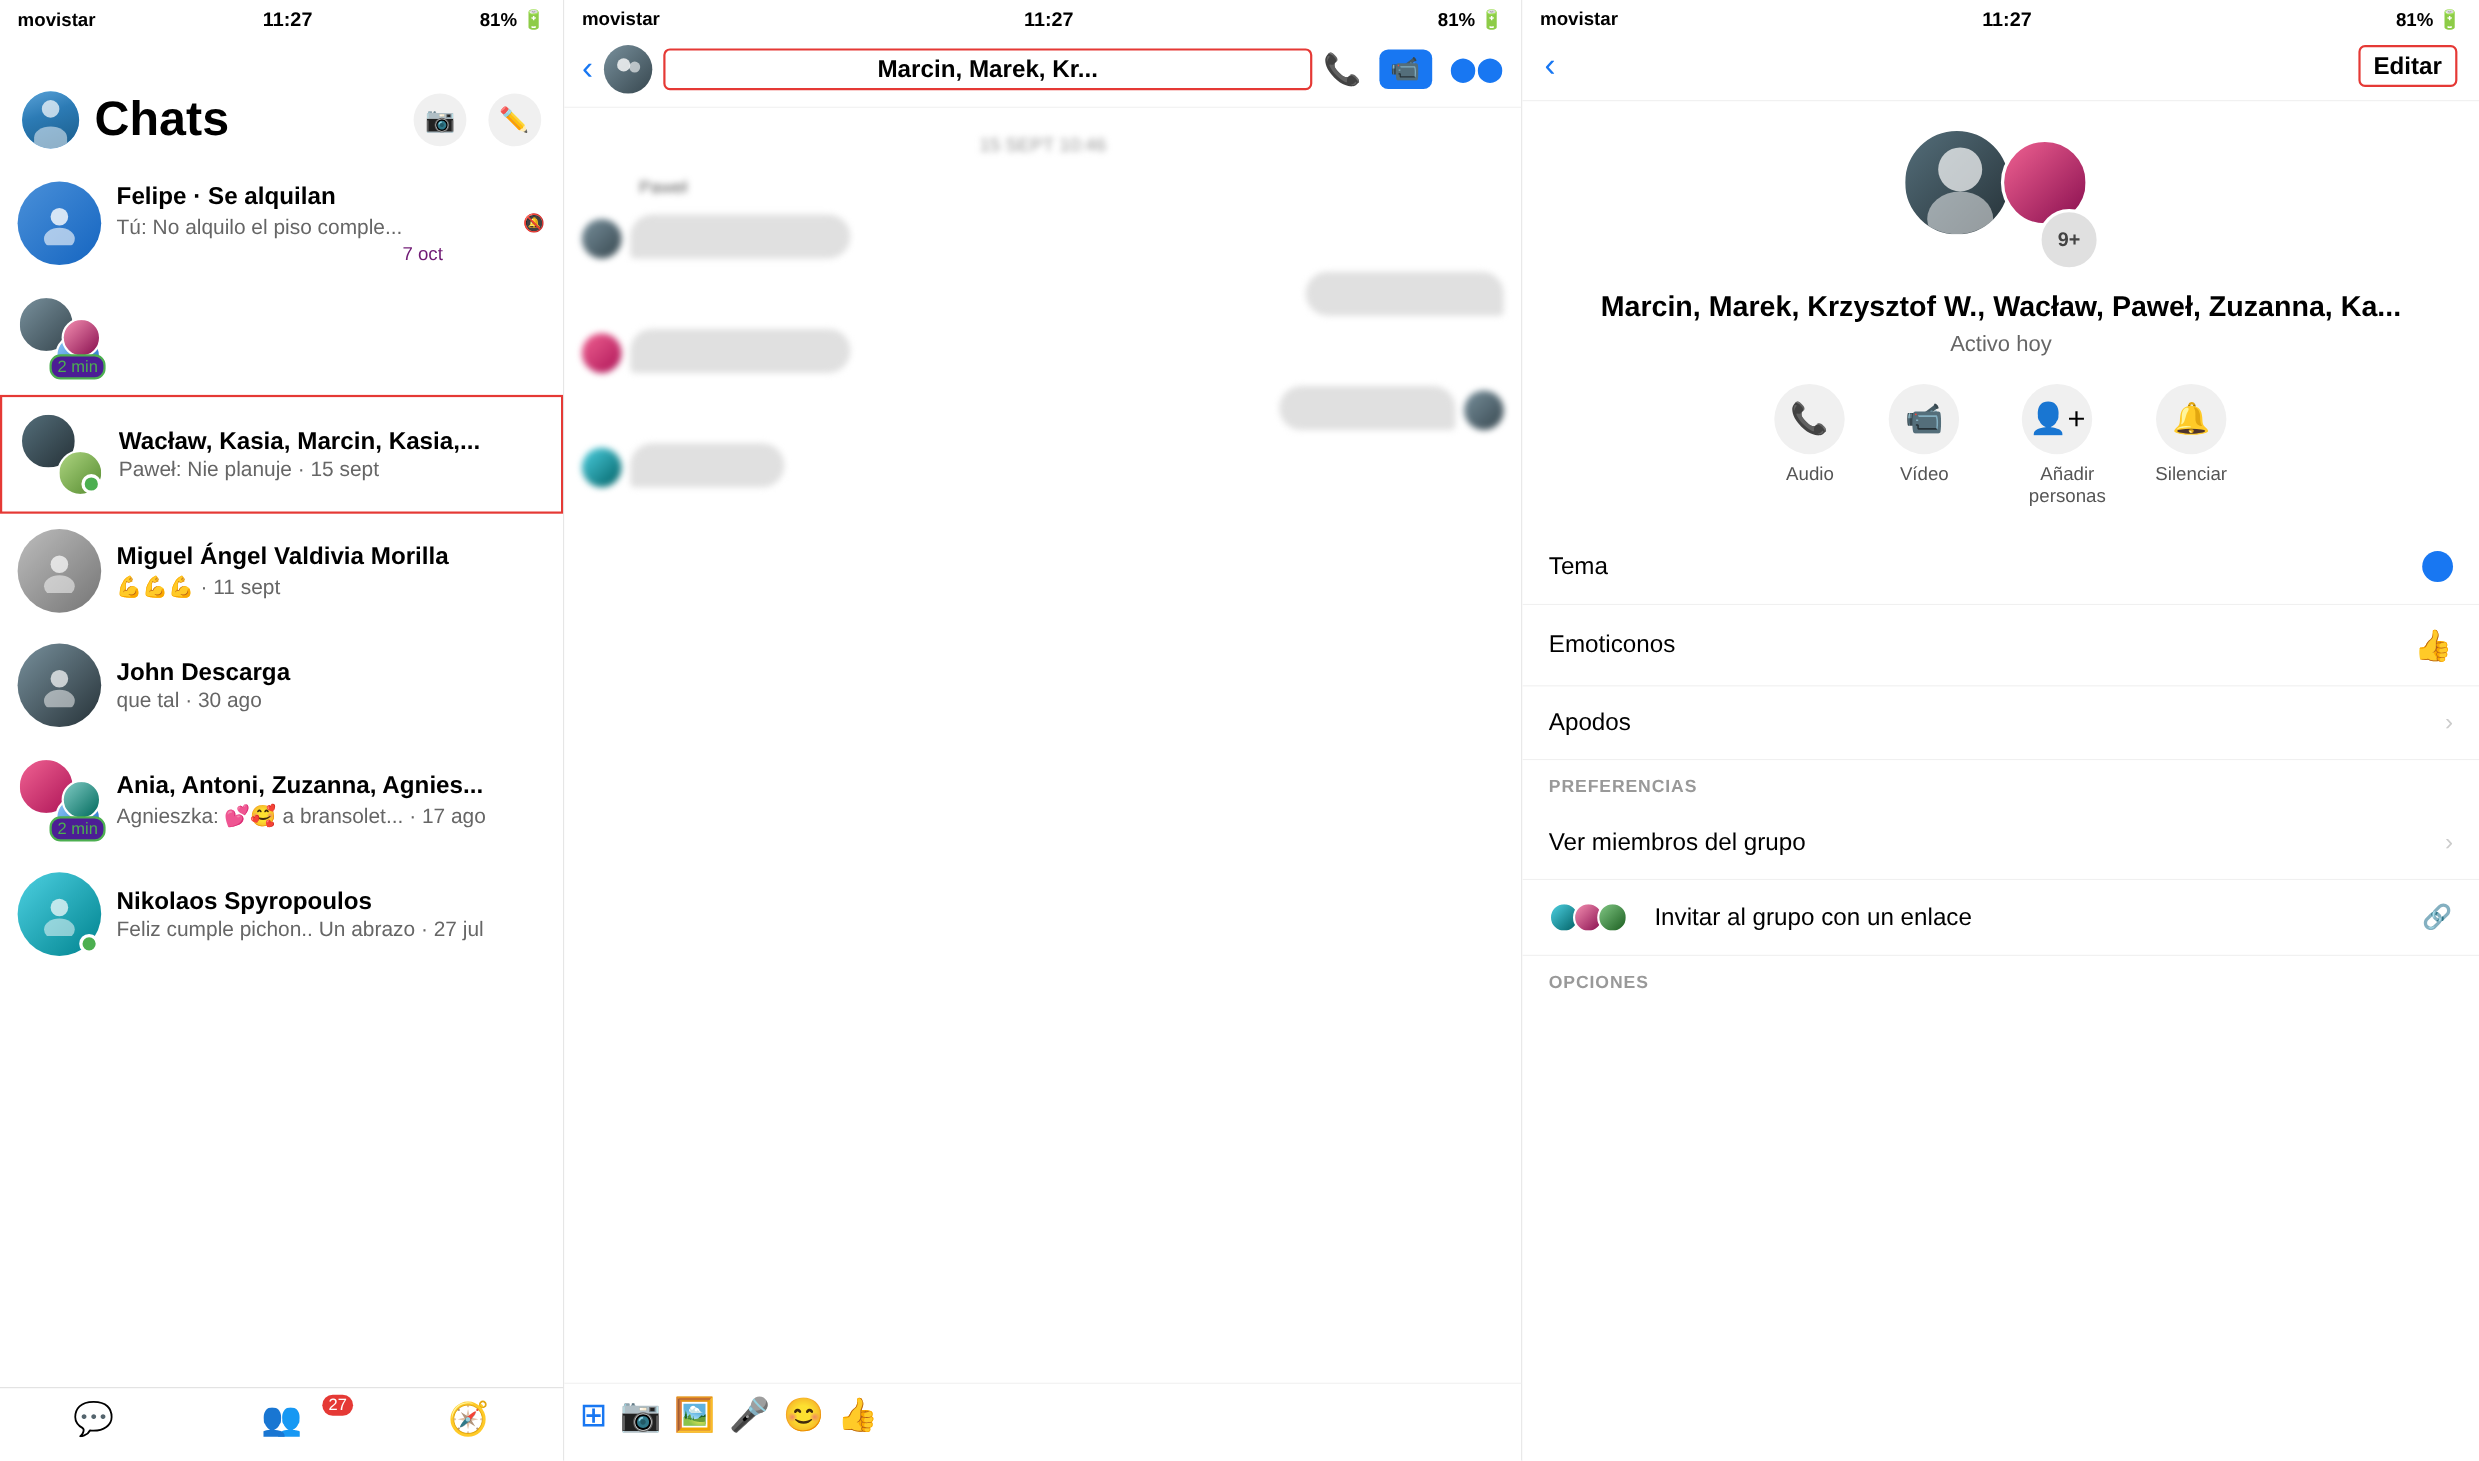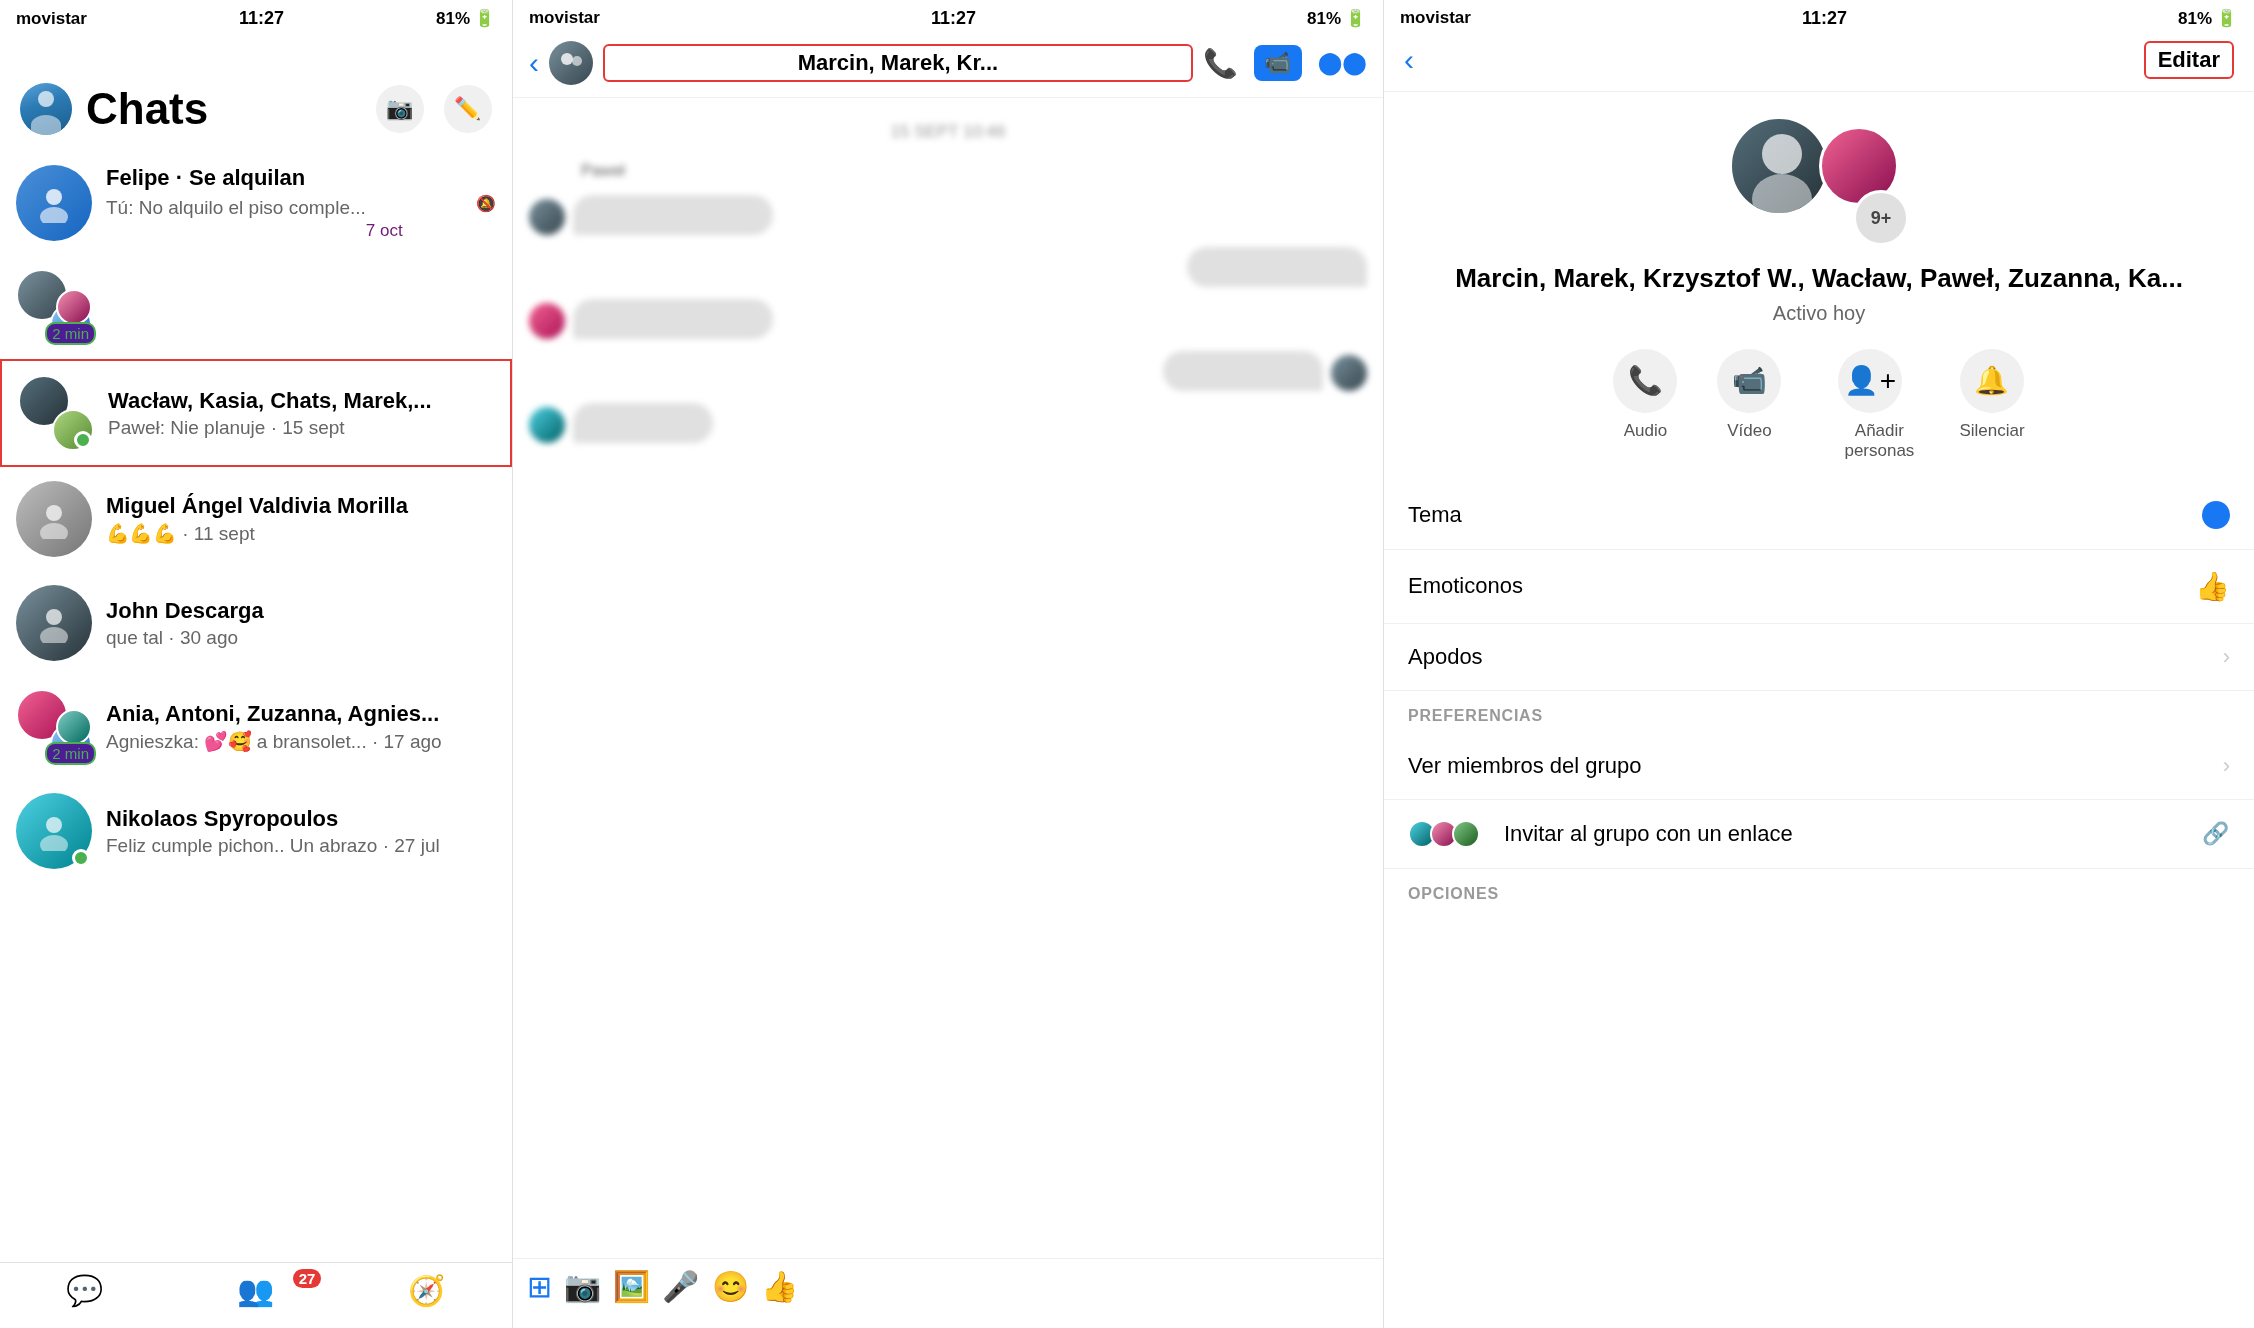--- a/index.html
+++ b/index.html
@@ -264,21 +264,21 @@
     }
 
     .tab-icon.active { color: #1877f2; }
 
     .tab-badge {
       position: absolute;
       top: -4px; right: 20px;
       background: #e53935;
       color: #fff;
       font-size: 15px;
-      font-weight: 700;
+      font-weight: 400;
       border-radius: 10px;
       padding: 1px 6px;
       min-width: 22px;
       text-align: center;
     }
 
     
     .status-bar {
       display: flex;
       justify-content: space-between;
@@ -704,21 +704,21 @@
 
     <div class="chat-item selected">
       <div class="chat-avatar-wrap">
         <div class="avatar-group">
           <div class="av1" style="background: linear-gradient(135deg, #546e7a, #263238);"></div>
           <div class="av2" style="background: linear-gradient(135deg, #aed581, #558b2f);"></div>
         </div>
         <div class="online-dot"></div>
       </div>
       <div class="chat-content">
-        <div class="chat-name">Wacław, Kasia, Chats, Marek,...</div>
+        <div class="chat-name">Wacław, Kasia, Marcin, Kasia,...</div>
         <div class="chat-preview">Paweł: Nie planuje · 15 sept</div>
       </div>
     </div>
 
     <div class="chat-item">
       <div class="chat-avatar-wrap">
         <div class="chat-avatar gray">
           <svg width="40" height="40" viewBox="0 0 40 40">
               <circle cx="20" cy="14" r="8" fill="rgba(255,255,255,0.7)"></circle>
               <ellipse cx="20" cy="34" rx="14" ry="10" fill="rgba(255,255,255,0.5)"></ellipse>

